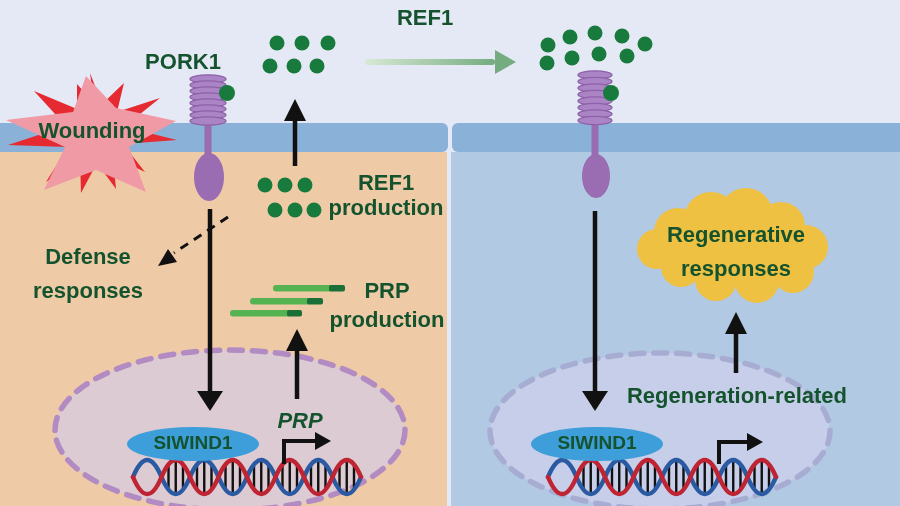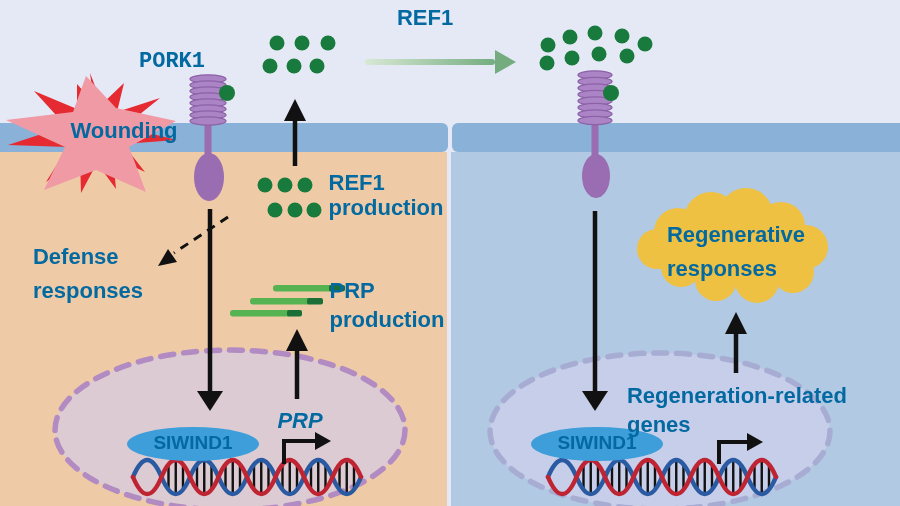--- a/index.html
+++ b/index.html
@@ -1,20 +1,20 @@
 <!DOCTYPE html>
 <html><head>
 <meta charset="utf-8">
 <style>
   html,body{margin:0;padding:0;background:#fff;}
   .stage{position:relative;width:900px;height:506px;overflow:hidden;
          background:#e4e9f5;font-family:"Liberation Sans",sans-serif;}
   .stage svg{position:absolute;left:0;top:0;display:block;}
-  .lbl{position:absolute;font-weight:700;font-size:22px;color:#0369a1;
-       text-align:left;transform:translateX(-50%);white-space:nowrap;
+  .lbl{position:absolute;font-weight:700;font-size:22px;color:#14532d;
+       text-align:center;transform:translateX(-50%);white-space:nowrap;
        line-height:25px;z-index:5;}
   .lbl .ln{display:block;}
   .lh25{line-height:25px;} .lh29{line-height:29px;} .lh34{line-height:34px;}
   .italic{font-style:italic;}
   .siwind{font-size:19px;letter-spacing:0px;}
 </style>
 </head>
 <body>
 
 <div class="stage">
@@ -173,23 +173,23 @@
   <g>
     <path d="M284,464 L284,441 L320,441" fill="none" stroke="#111" stroke-width="4"></path>
     <polygon points="331,441 315,432 315,450" fill="#111"></polygon>
   </g>
   <g>
     <path d="M719,464 L719,442 L752,442" fill="none" stroke="#111" stroke-width="4"></path>
     <polygon points="763,442 747,433 747,451" fill="#111"></polygon>
   </g>
 </svg>
 
-<div class="lbl" style="left:172px;top:49px;font-family:Liberation Mono, monospace;">PORK1</div>
-
-<div class="lbl" style="left:92px;top:118px;margin-left:32px;">Wounding</div>
+<div class="lbl" style="left:183px;top:49px;">PORK1</div>
+
+<div class="lbl" style="left:92px;top:118px;">Wounding</div>
 
 <div class="lbl lh25" style="left:425px;top:5px;">
   <span class="ln">REF1</span>
 </div>
 
 <div class="lbl lh34" style="left:88px;top:240px;">
   <span class="ln">Defense</span>
   <span class="ln">responses</span>
 </div>
 
@@ -209,16 +209,15 @@
 
 <div class="lbl siwind" style="left:597px;top:430px;">SIWIND1</div>
 
 <div class="lbl lh34" style="left:736px;top:218px;">
   <span class="ln">Regenerative</span>
   <span class="ln">responses</span>
 </div>
 
 <div class="lbl lh29" style="left:737px;top:381px;">
   <span class="ln">Regeneration-related</span>
-  <span class="ln">genes</span>
 </div>
 
 </div>
 
 </body></html>

